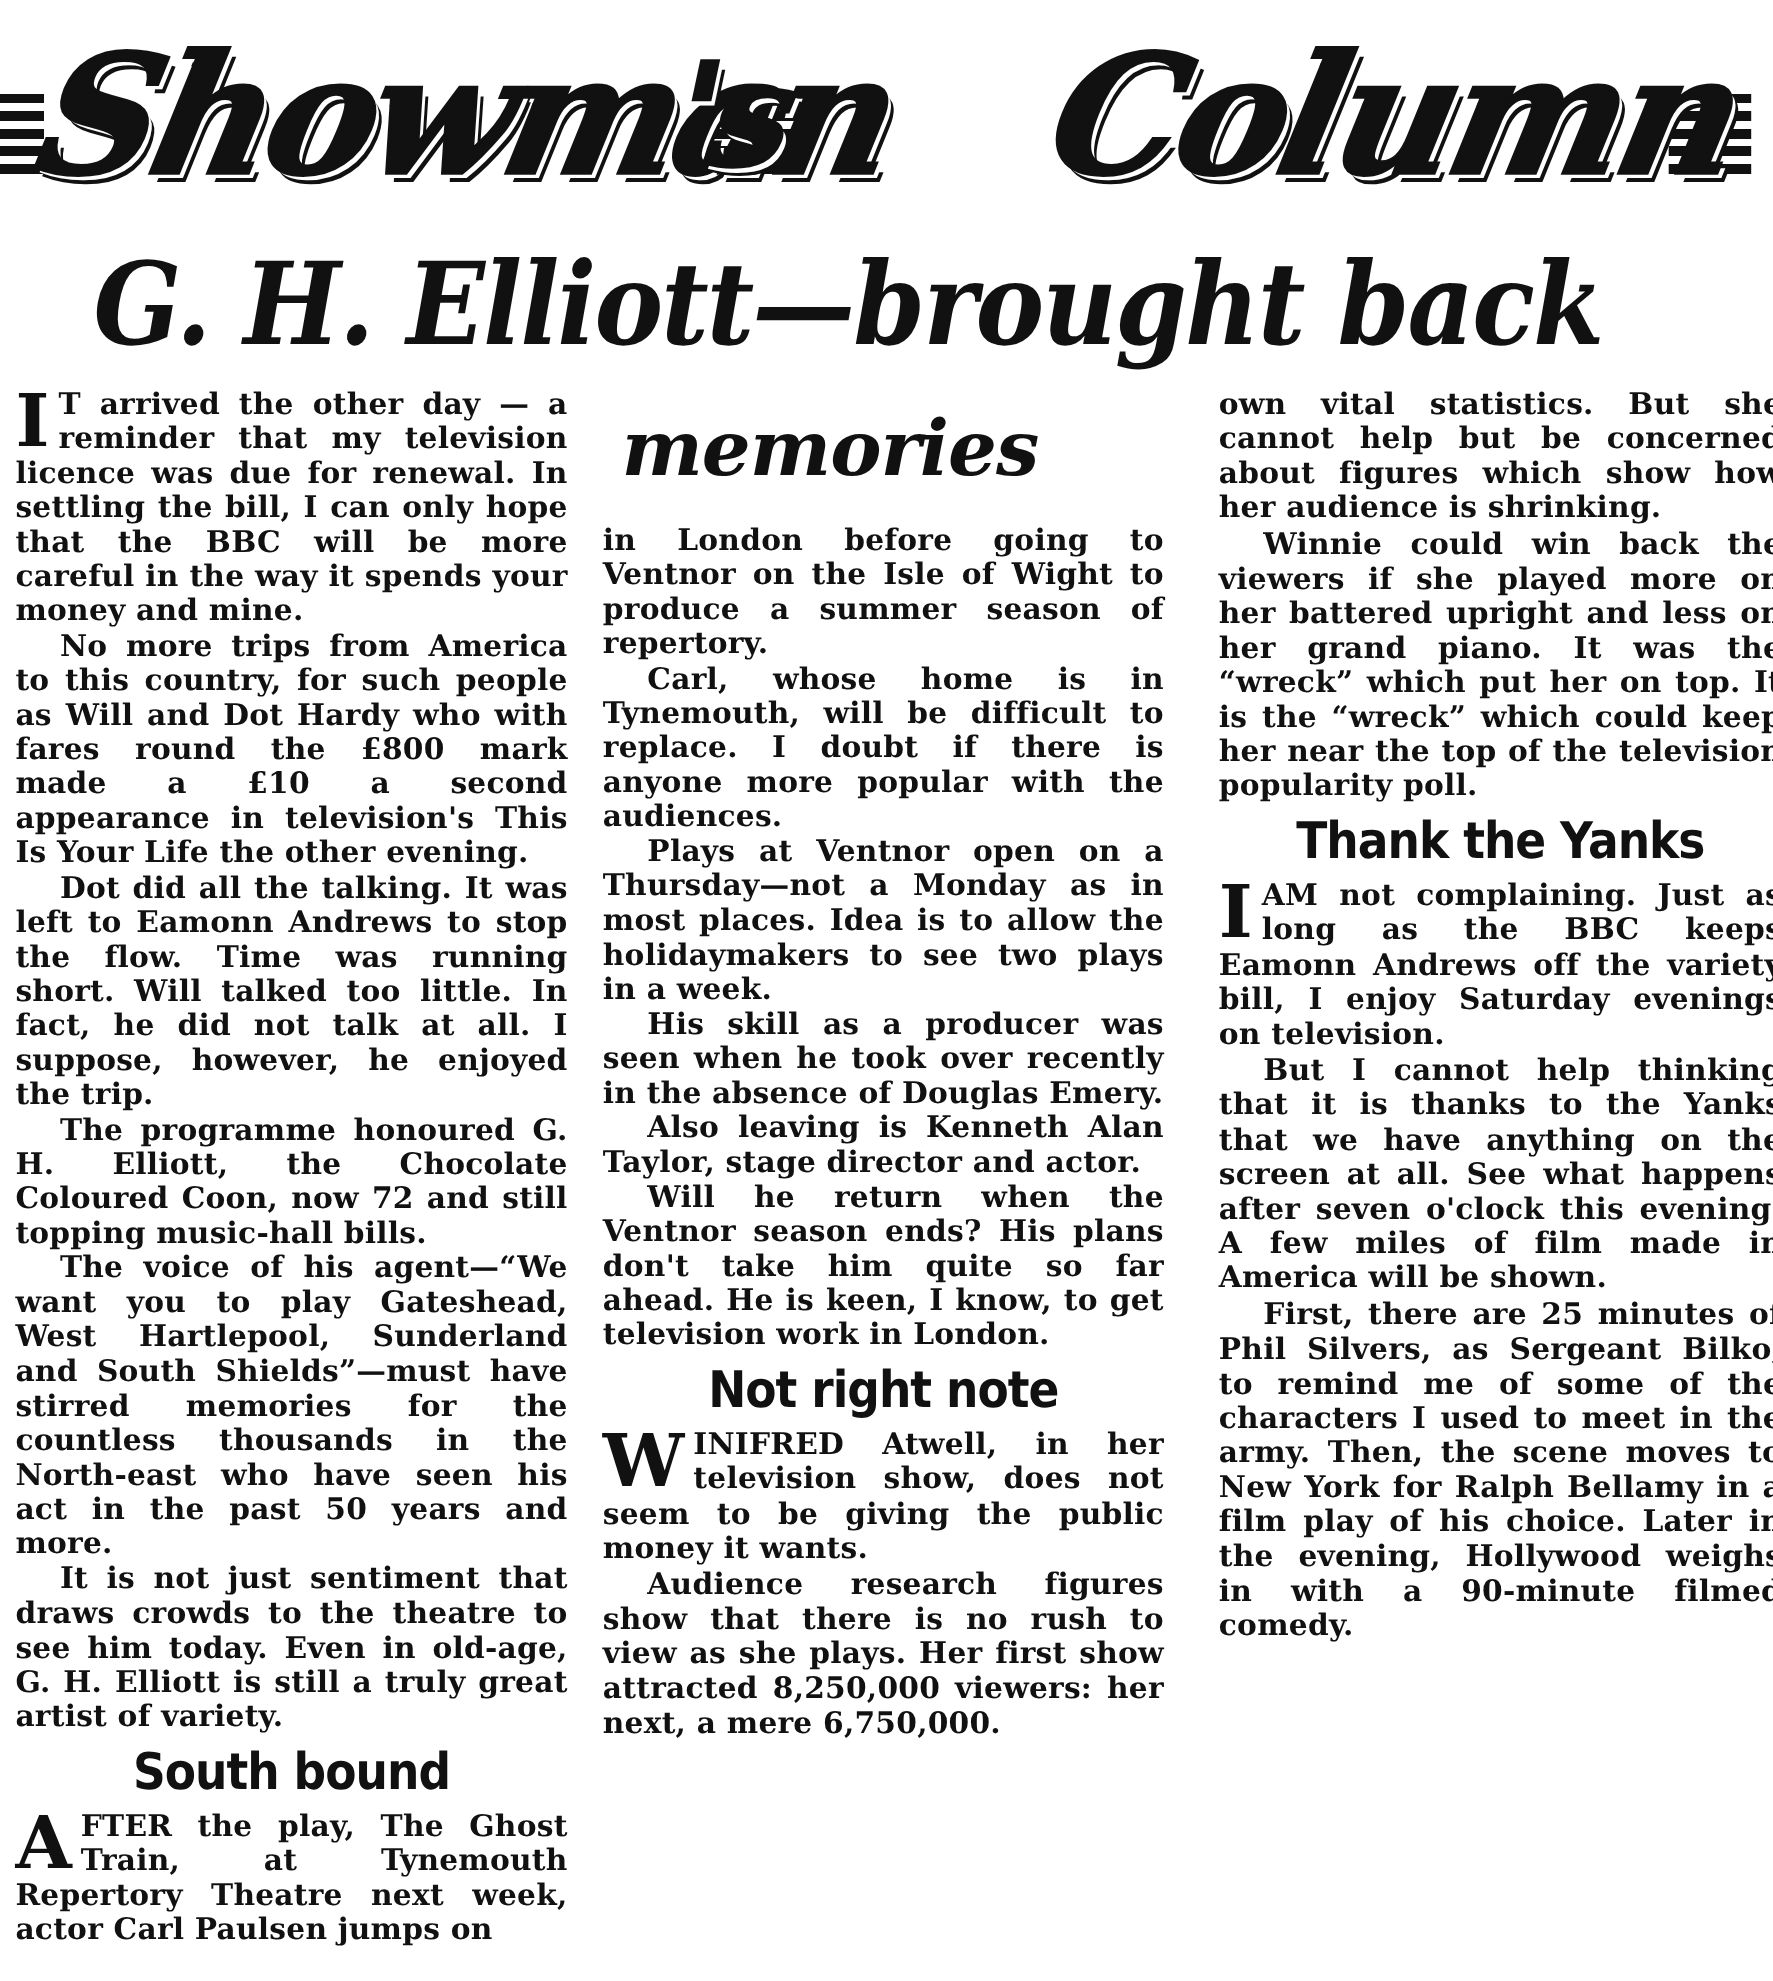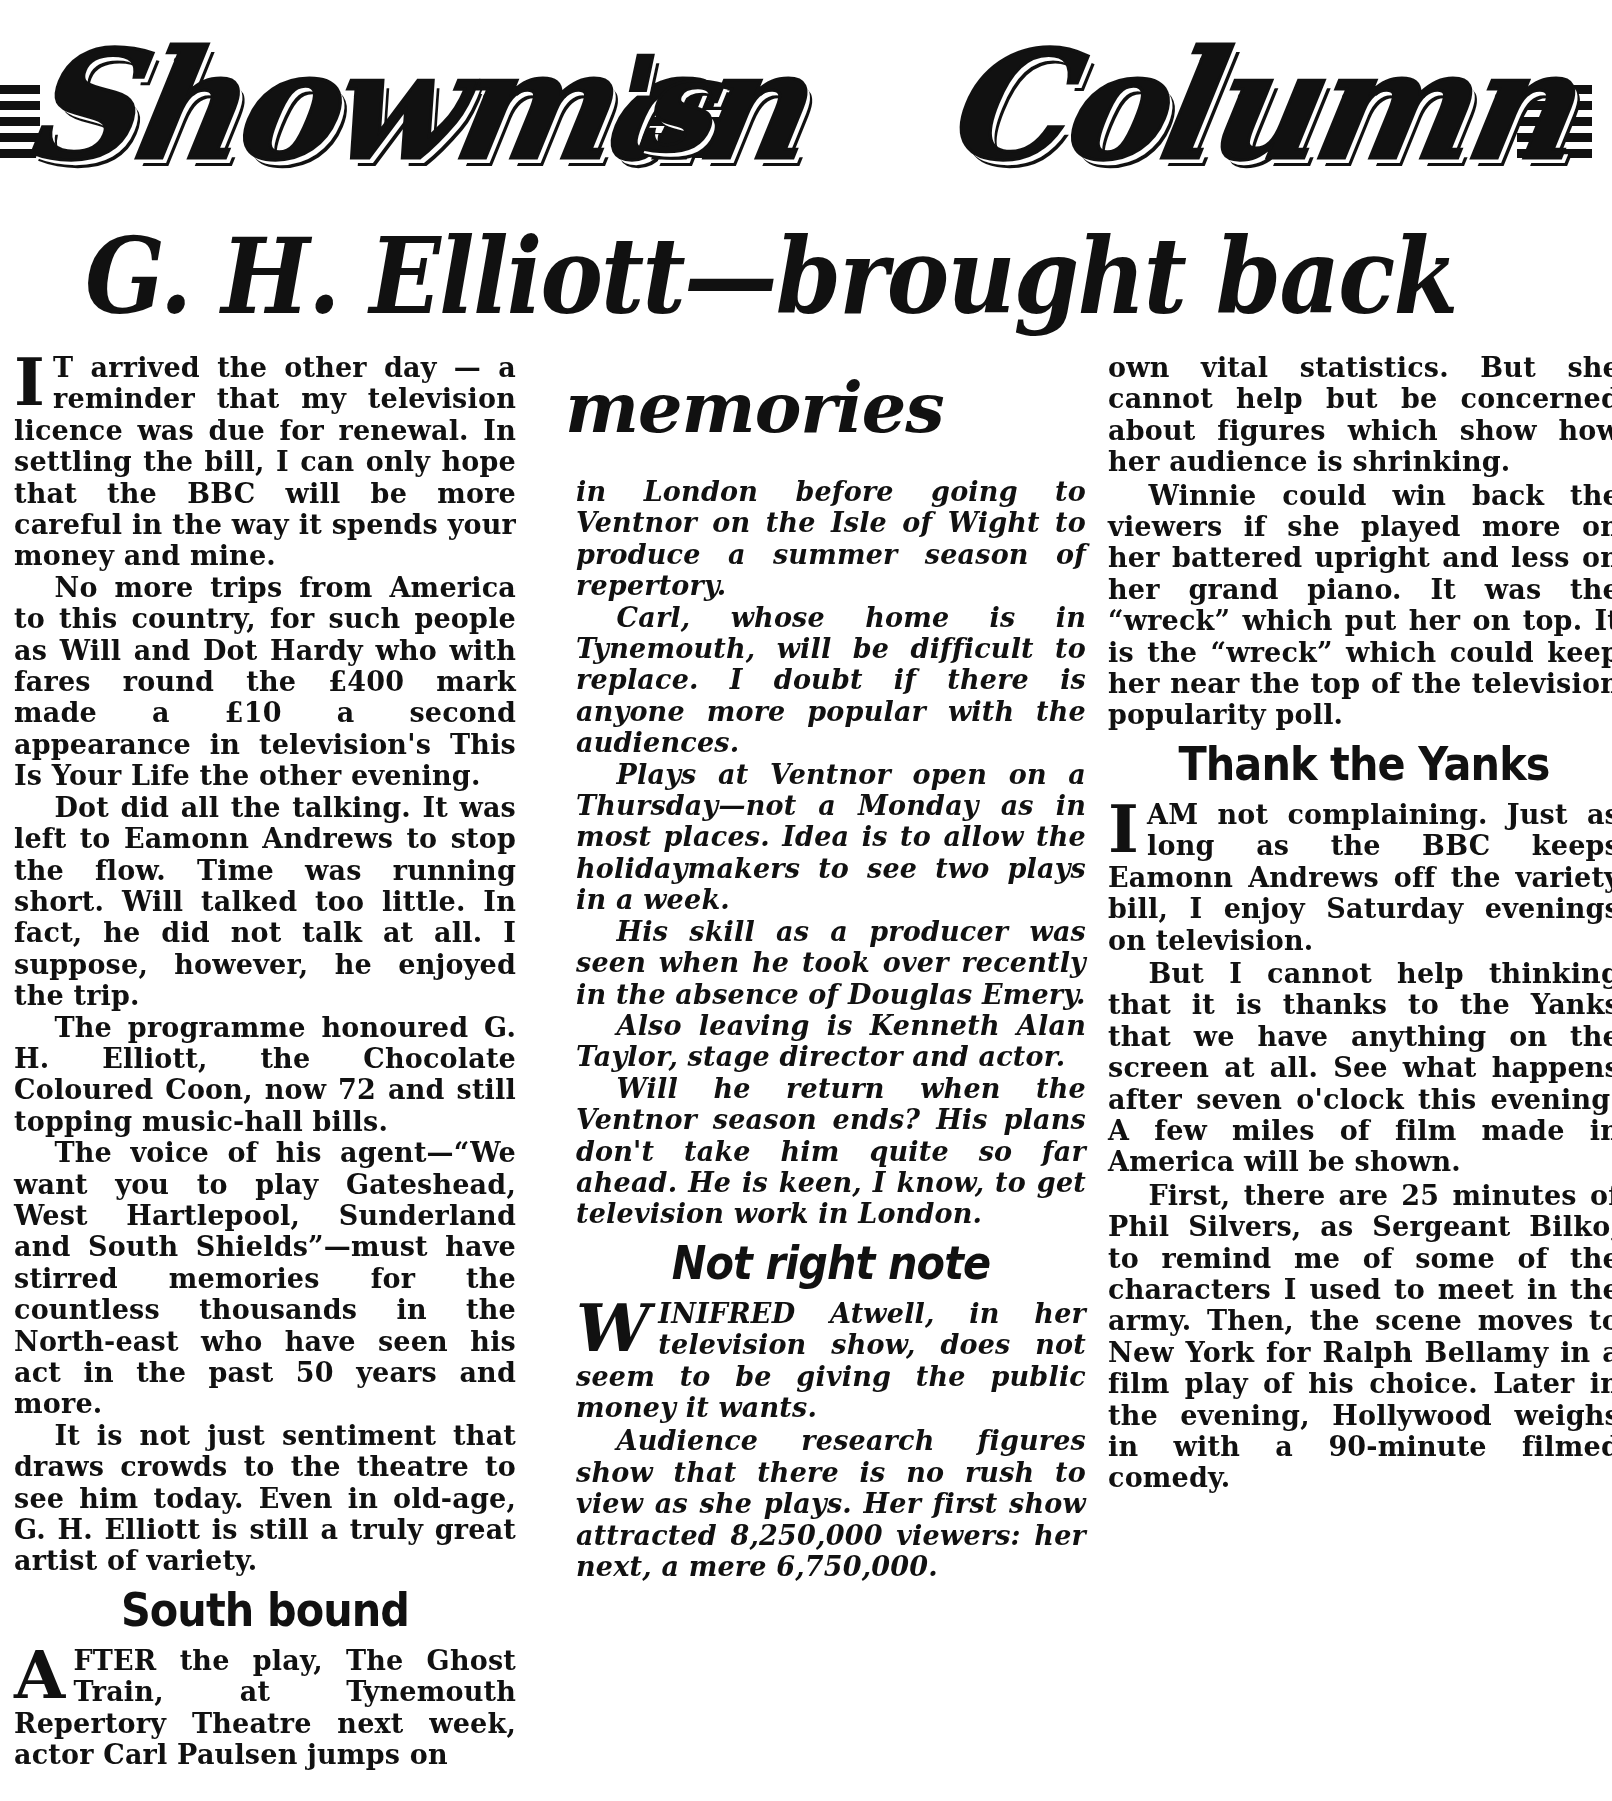--- a/index.html
+++ b/index.html
@@ -48,21 +48,21 @@
     position: absolute; left: 565px; top: 360px;
     font-family: "DejaVu Serif", serif;
     font-style: italic; font-weight: bold;
     font-size: 70px; line-height: 96px; letter-spacing: -1px;
     white-space: nowrap;
   }
 
   
   .col { position: absolute; }
   .col1 { left: 14px;  top: 352px; width: 502px; }
-  .col2 { left: 576px; top: 476px; width: 510px; font-style: italic; }
+  .col2 { left: 548px; top: 476px; width: 510px; }
   .col3 { left: 1108px; top: 352px; width: 512px; }
   .col p {
     margin: 0;
     font-family: "DejaVu Serif", "Liberation Serif", serif;
     font-weight: bold; font-size: 27px; line-height: 31.4px;
     text-align: justify; text-indent: 1.5em;
     letter-spacing: 0.2px;
   }
   .col p.noindent { text-indent: 0; }
   .col p.gap { margin-top: 2px; }
@@ -90,21 +90,21 @@
   <span class="script w2">Column</span>
 </div>
 
 <div class="headline">G. H. Elliott—brought back</div>
 <div class="headline-2">memories</div>
 
 <div class="col col1">
   <p class="lead">
     <span class="dropcap">I</span><span>T arrived the other day — a reminder that my television licence was due for renewal. In settling the bill, I can only hope that the BBC will be more careful in the way it spends your money and mine.</span>
   </p>
-  <p>No more trips from America to this country, for such people as Will and Dot Hardy who with fares round the £400 mark made a £10 a second appearance in television's This Is Your Life the other evening.</p>
+  <p>No more trips from America to this country, for such people as Will and Dot Hardy who with fares round the £800 mark made a £10 a second appearance in television's This Is Your Life the other evening.</p>
   <p>Dot did all the talking. It was left to Eamonn Andrews to stop the flow. Time was running short. Will talked too little. In fact, he did not talk at all. I suppose, however, he enjoyed the trip.</p>
   <p>The programme honoured G. H. Elliott, the Chocolate Coloured Coon, now 72 and still topping music-hall bills.</p>
   <p>The voice of his agent—“We want you to play Gateshead, West Hartlepool, Sunderland and South Shields”—must have stirred memories for the countless thousands in the North-east who have seen his act in the past 50 years and more.</p>
   <p>It is not just sentiment that draws crowds to the theatre to see him today. Even in old-age, G. H. Elliott is still a truly great artist of variety.</p>
   <div class="subhead">South bound</div>
   <p class="lead">
     <span class="dropcap">A</span><span>FTER the play, The Ghost Train, at Tynemouth Repertory Theatre next week, actor Carl Paulsen jumps on</span>
   </p>
 </div>
 

